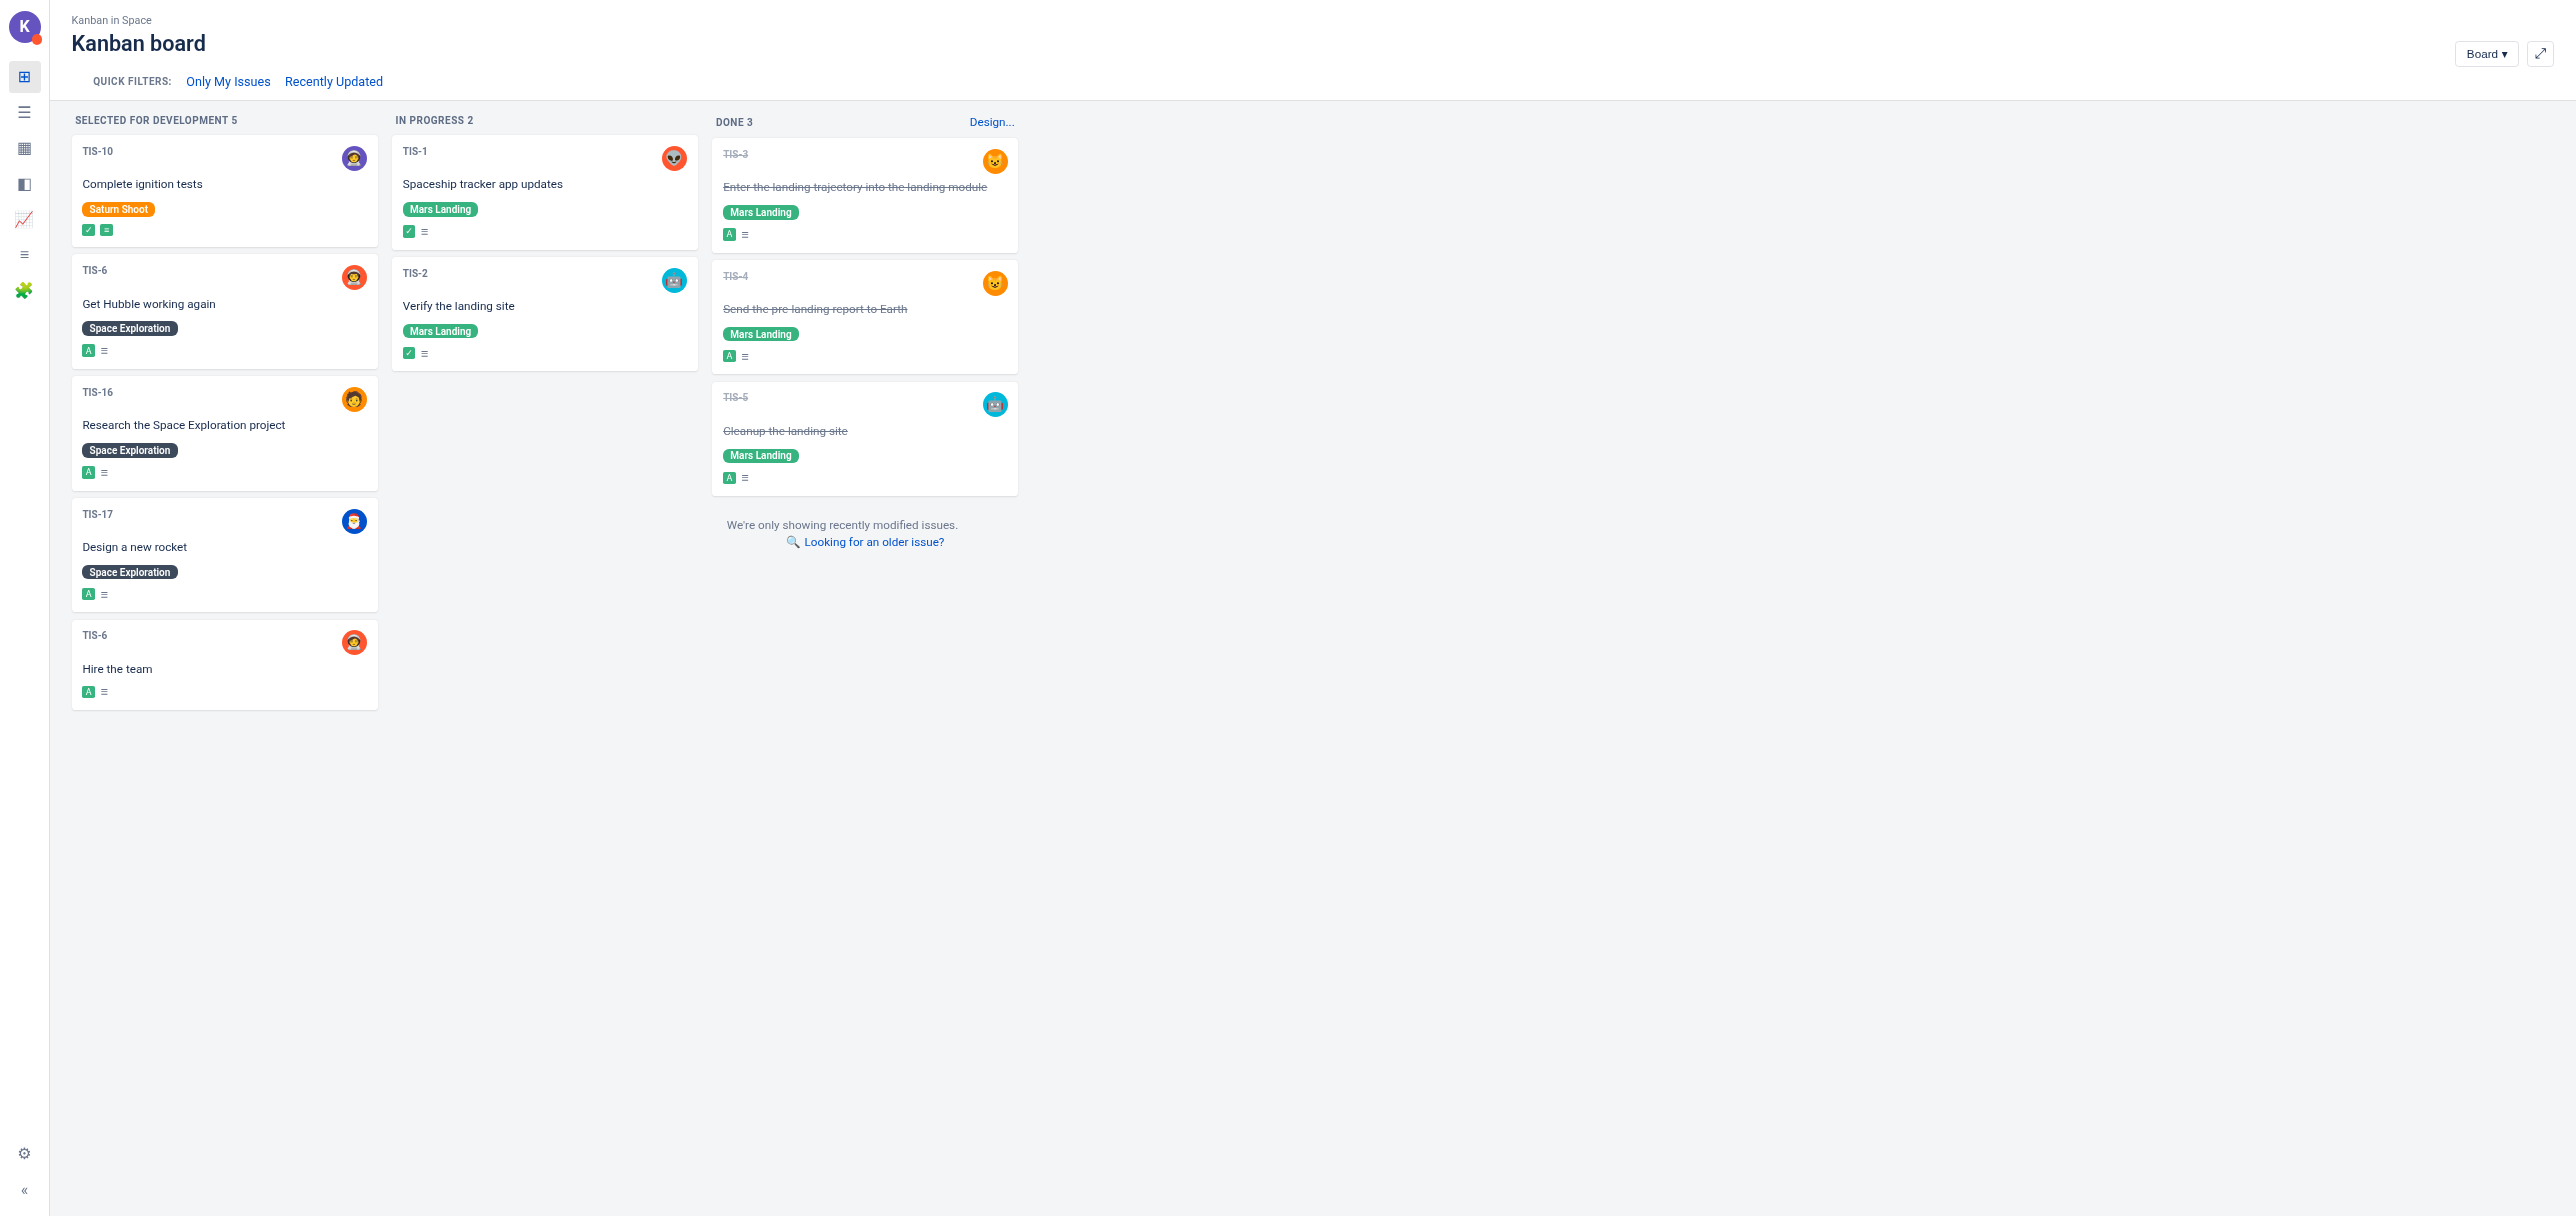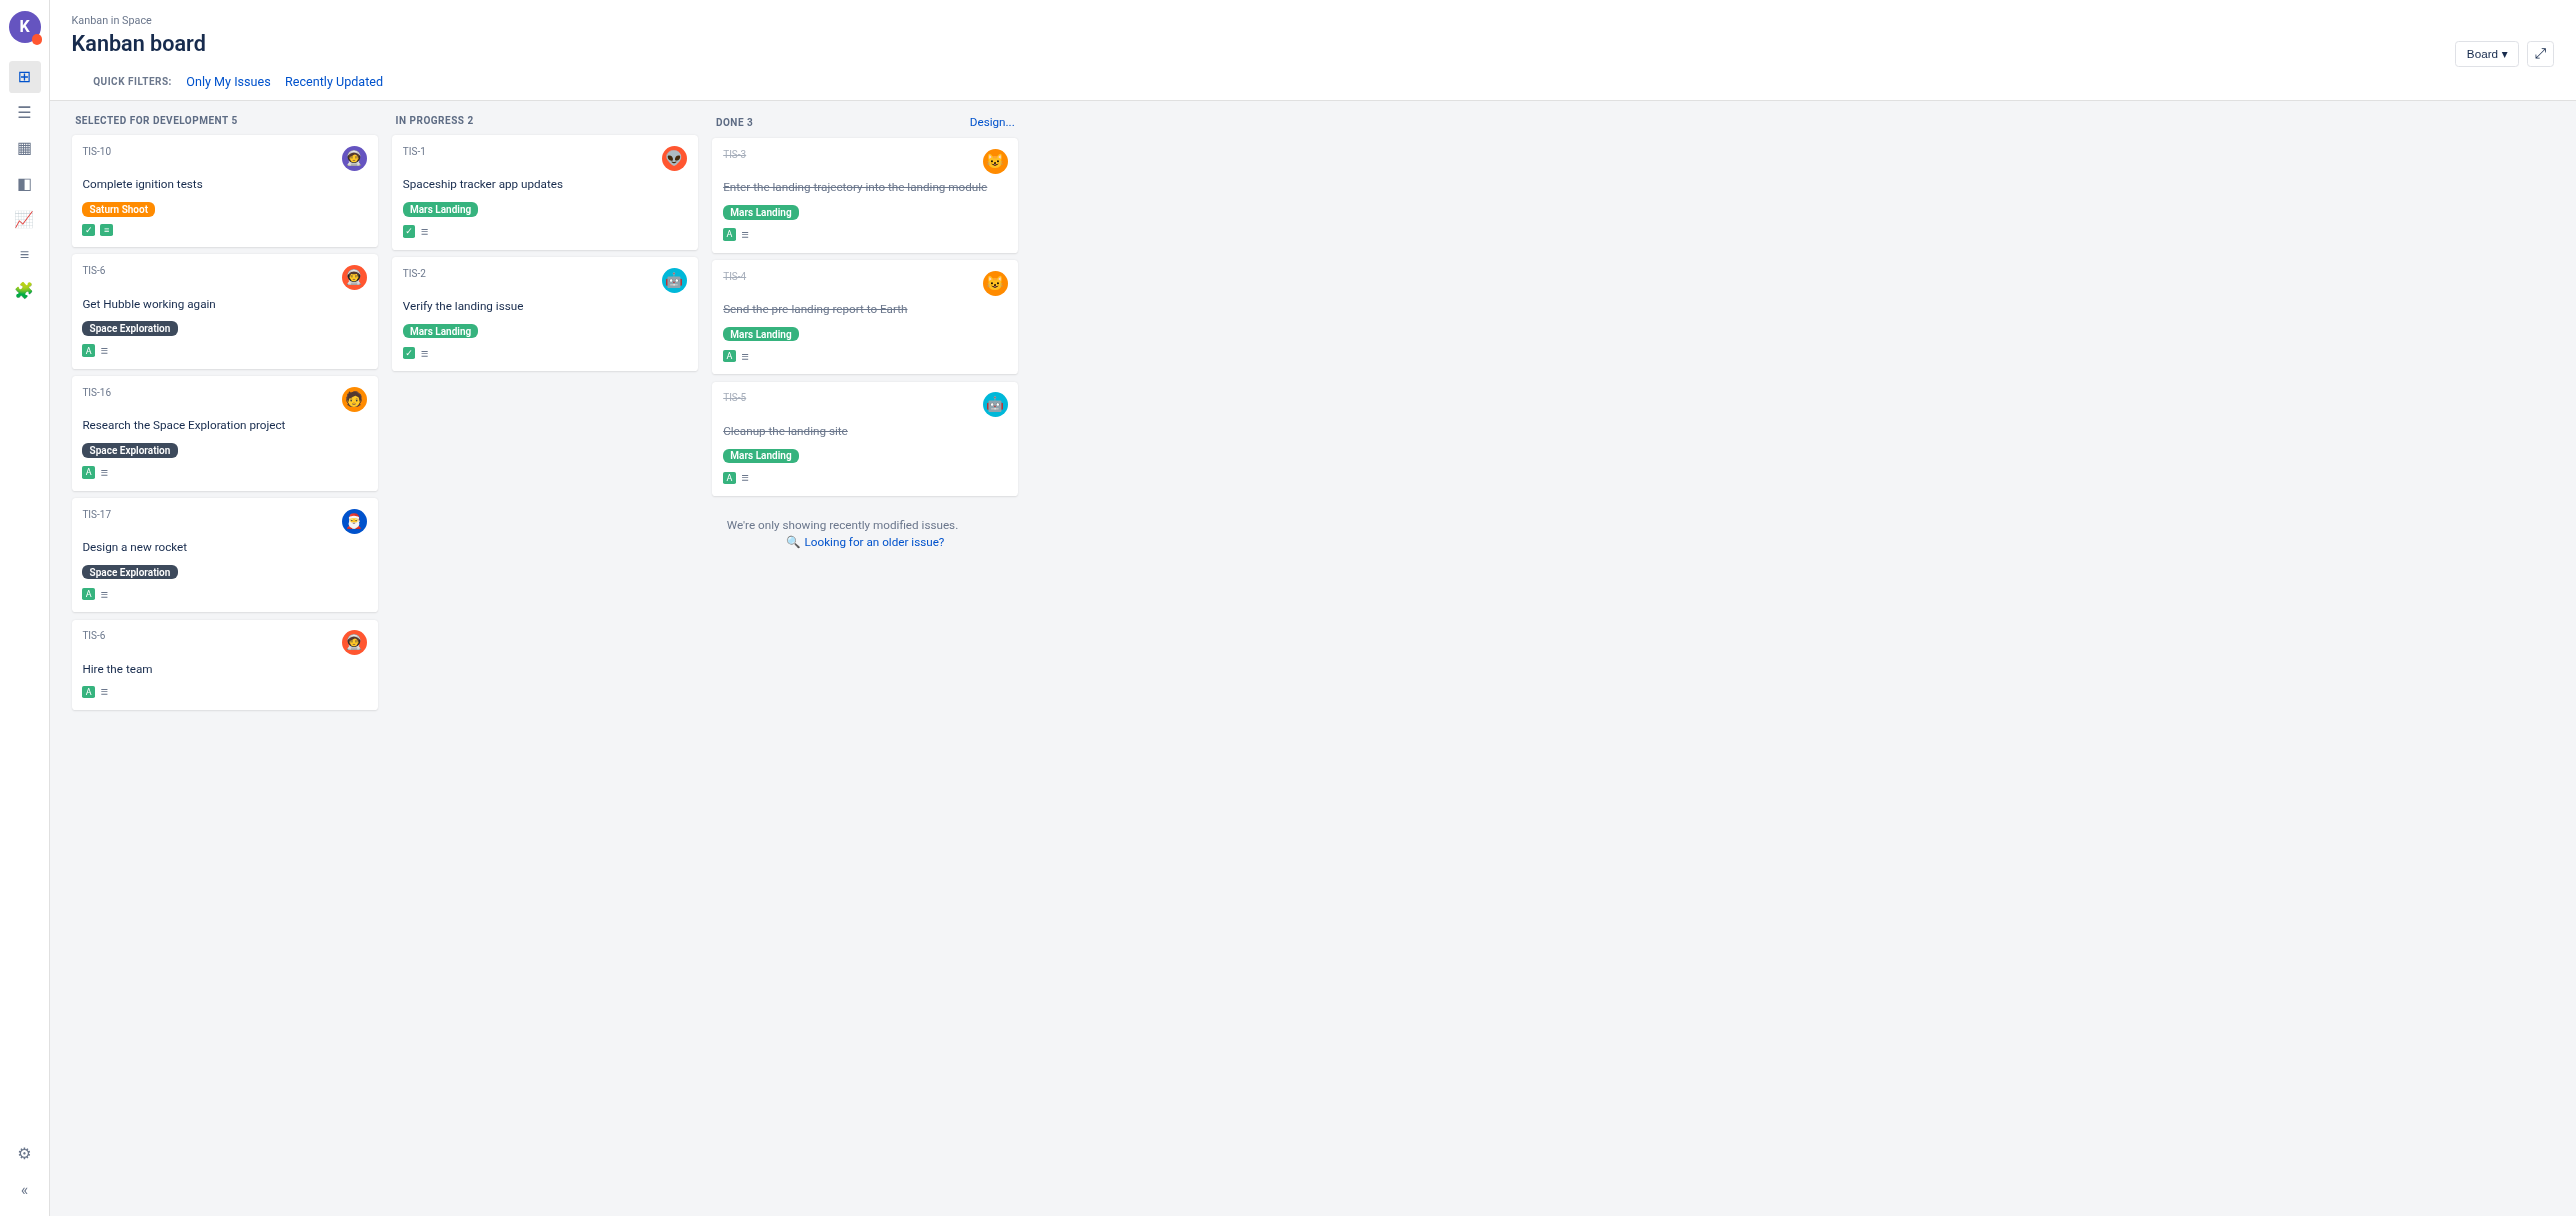--- a/index.html
+++ b/index.html
@@ -174,20 +174,21 @@
     }
     .card-header {
       display: flex;
       justify-content: space-between;
       align-items: flex-start;
       margin-bottom: 5.4px;
     }
     .card-id {
       font-size: 10px;
       color: #6b778c;
+      font-weight: bold;
     }
     .card-id.strikethrough {
       text-decoration: line-through;
       color: #a5adba;
     }
     .card-title {
       font-size: 11.7px;
       color: #172b4d;
       margin-bottom: 7.2px;
       line-height: 1.4;
@@ -388,21 +389,21 @@
             <div class="card-icon-checkbox">✓</div>
             <div style="color:#6b778c;font-size:12.6px;">≡</div>
           </div>
         </div>
 
         <div class="card">
           <div class="card-header">
             <span class="card-id">TIS-2</span>
             <div class="card-avatar avatar-teal">🤖</div>
           </div>
-          <div class="card-title">Verify the landing issue</div>
+          <div class="card-title">Verify the landing site</div>
           <span class="card-tag tag-mars">Mars Landing</span>
           <div class="card-footer">
             <div class="card-icon-checkbox">✓</div>
             <div style="color:#6b778c;font-size:12.6px;">≡</div>
           </div>
         </div>
 
       </div>
     </div>
 

